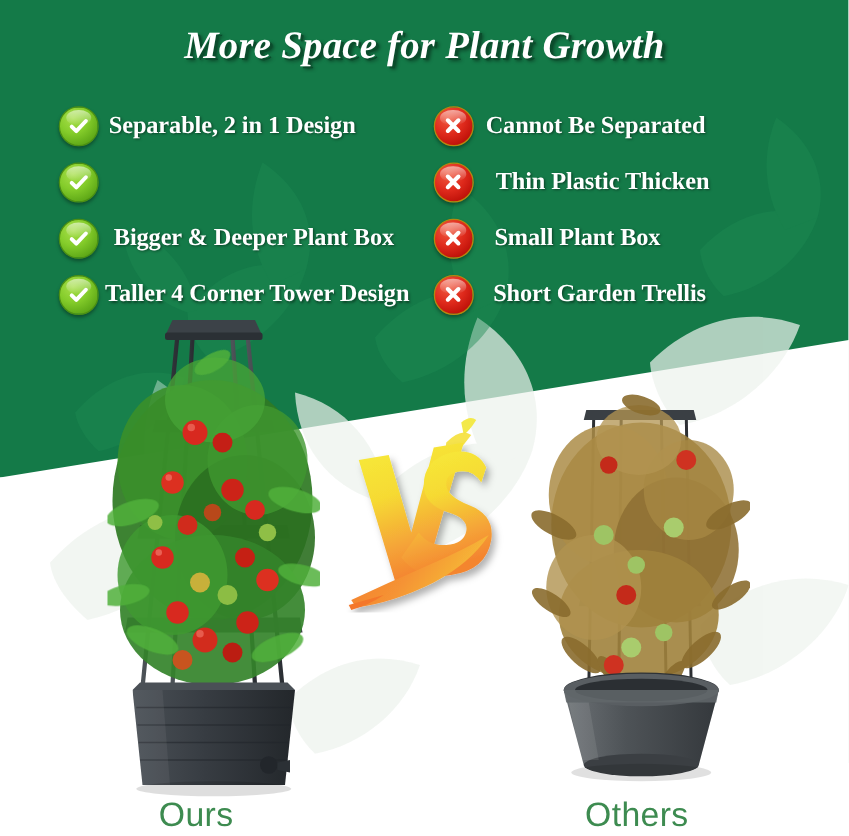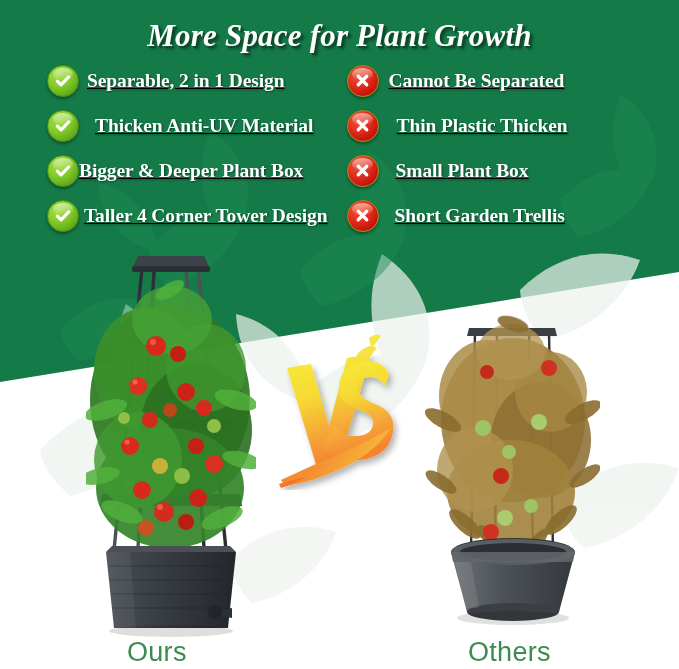--- a/index.html
+++ b/index.html
@@ -61,27 +61,26 @@
     font-style: italic;
     color: #ffffff;
     letter-spacing: 0.2px;
     text-shadow: 2px 2px 0 #0b4c2c, 3px 3px 3px rgba(0,0,0,0.45);
     white-space: nowrap;
   }
 
   
   .features {
     position: absolute;
-    top: 58px;
+    top: 78px;
     left: 0;
     width: 605px;
     height: 180px;
     z-index: 6;
     display: flex;
-    text-decoration: underline;
   }
   .col {
     width: 50%;
     display: flex;
     flex-direction: column;
     justify-content: flex-start;
   }
   .col-pro { padding-left: 47px; }
   .col-con { padding-left: 19px; }
 
@@ -95,21 +94,21 @@
     font-size: 19.5px;
     font-weight: bold;
     letter-spacing: -0.1px;
     white-space: nowrap;
     text-shadow: 1px 1px 2px rgba(0,0,0,0.45);
   }
   .col-pro .feat-label { margin-left: 8px; }
   .col-con .feat-label { margin-left: 10px; }
   
   .col-pro .feat-row:nth-child(2) .feat-label { margin-left: 16px; }
-  .col-pro .feat-row:nth-child(3) .feat-label { margin-left: 0; }
+  .col-pro .feat-row:nth-child(3) .feat-label { margin-left: 12px; }
   .col-pro .feat-row:nth-child(4) .feat-label { margin-left: 5px; }
   .col-con .feat-row:nth-child(2) .feat-label { margin-left: 18px; }
   .col-con .feat-row:nth-child(3) .feat-label { margin-left: 17px; }
   .col-con .feat-row:nth-child(4) .feat-label { margin-left: 16px; }
 
   .badge {
     width: 30px;
     height: 30px;
     flex: 0 0 30px;
     border-radius: 50%;
@@ -214,21 +213,20 @@
             </svg>
         </span>
         <span class="feat-label">Separable, 2 in 1 Design</span>
       </div>
       <div class="feat-row">
         <span class="badge badge-check">
           <svg width="18" height="18" viewBox="0 0 24 24">
               <path d="M4.5 12.3 L9.4 17.2 L19.6 6.4" fill="none" stroke="#ffffff" stroke-width="4.2" stroke-linecap="round" stroke-linejoin="round"></path>
             </svg>
         </span>
-        <span class="feat-label">Thicken Anti-UV Material</span>
       </div>
       <div class="feat-row">
         <span class="badge badge-check">
           <svg width="18" height="18" viewBox="0 0 24 24">
               <path d="M4.5 12.3 L9.4 17.2 L19.6 6.4" fill="none" stroke="#ffffff" stroke-width="4.2" stroke-linecap="round" stroke-linejoin="round"></path>
             </svg>
         </span>
         <span class="feat-label">Bigger &amp; Deeper Plant Box</span>
       </div>
       <div class="feat-row">

